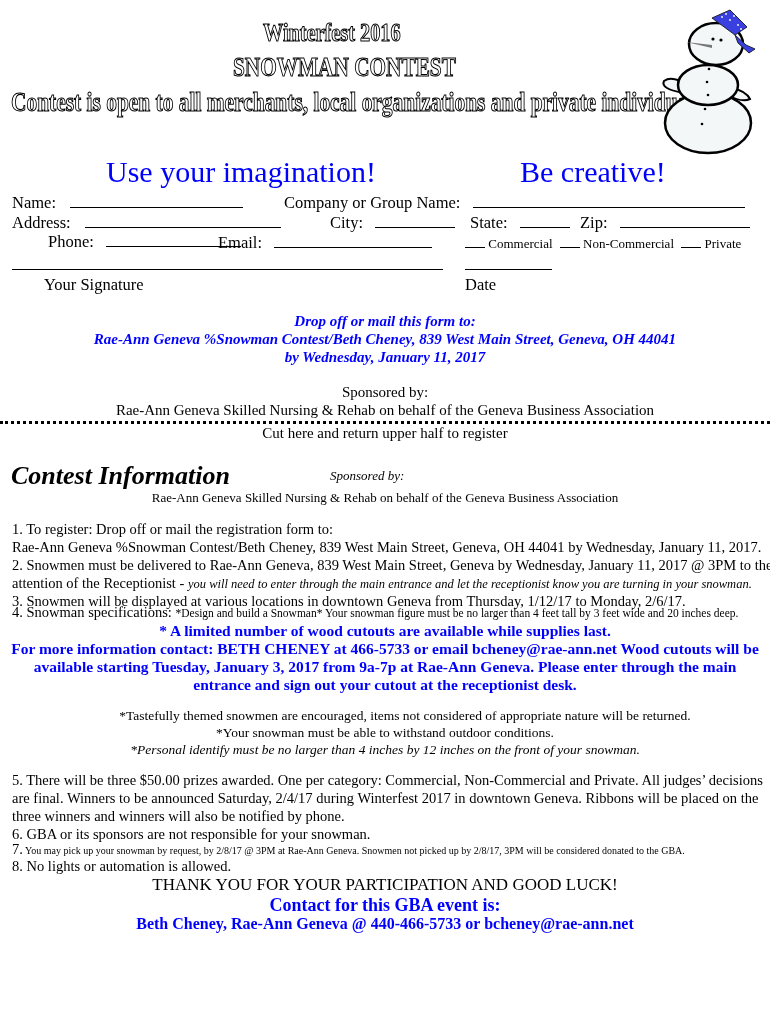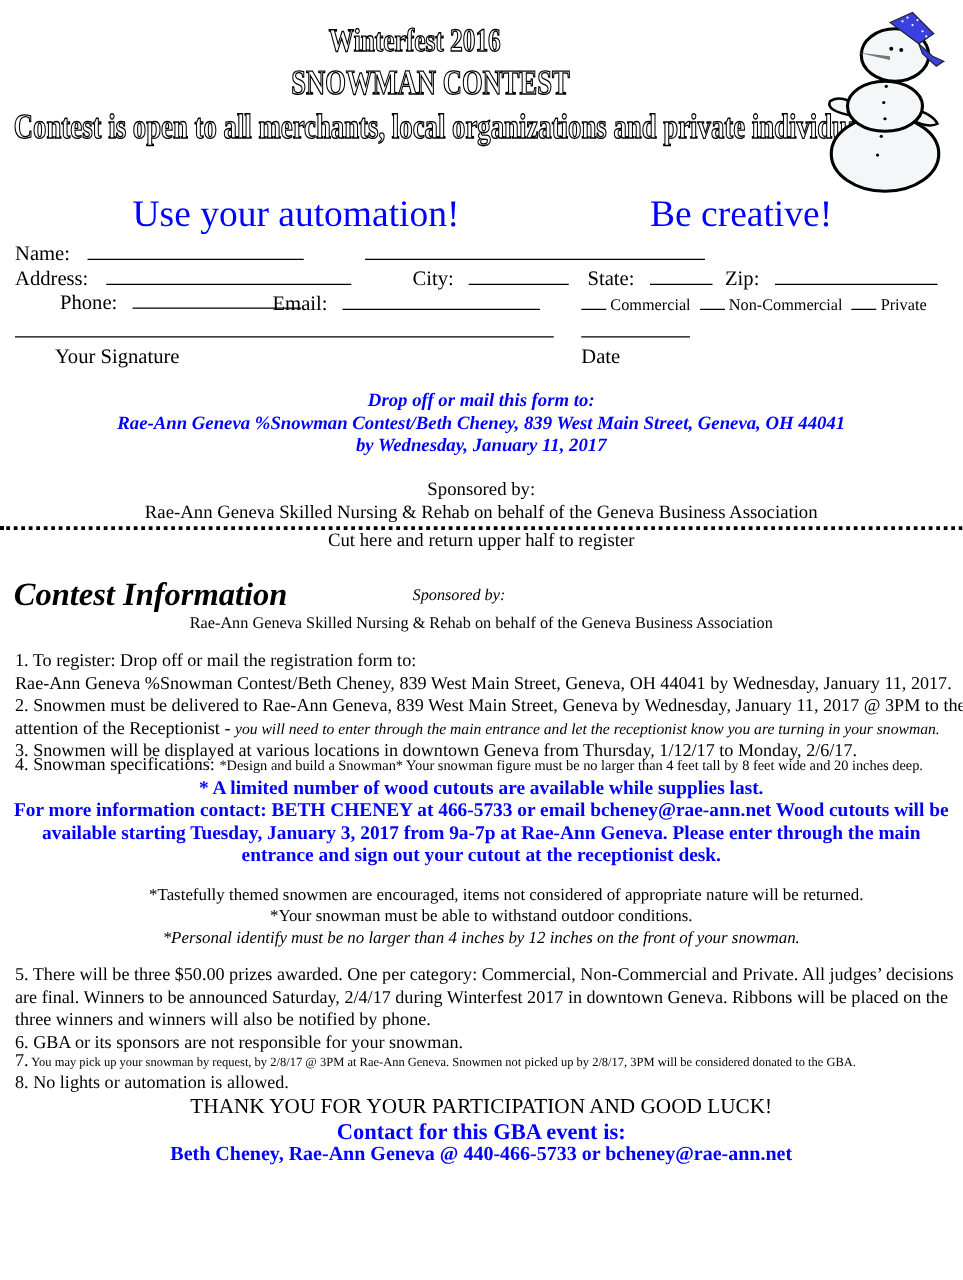--- a/index.html
+++ b/index.html
@@ -68,28 +68,29 @@
   <circle cx="63" cy="34" r="1.6" fill="#000"></circle>
     <circle cx="71" cy="35" r="1.6" fill="#000"></circle>
   <path d="M62 40 L36 37 L62 43 Z" fill="#777"></path>
   <circle cx="59" cy="64" r="1.3" fill="#000"></circle>
     <circle cx="57" cy="77" r="1.3" fill="#000"></circle>
   <circle cx="58" cy="90" r="1.3" fill="#000"></circle>
     <circle cx="55" cy="104" r="1.3" fill="#000"></circle>
   <circle cx="52" cy="119" r="1.3" fill="#000"></circle>
 </svg>
 
-<div class="abs tagline t1">Use your automation!</div>
+<div class="abs tagline t1">Use your imagination!</div>
 <div class="abs tagline t2">Be creative!</div>
 
 <div class="abs field-row" style="left:12px; top:193px;">
   <span>Name:</span>
   <span class="blank" style="width:173px; margin-left:10px;"></span>
 </div>
 <div class="abs field-row" style="left:284px; top:193px;">
+  <span>Company or Group Name:</span>
   <span class="blank" style="width:272px; margin-left:8px;"></span>
 </div>
 
 <div class="abs field-row" style="left:12px; top:213px;">
   <span>Address:</span>
   <span class="blank" style="width:196px; margin-left:10px;"></span>
 </div>
 <div class="abs field-row" style="left:330px; top:213px;">
   <span>City:</span>
   <span class="blank" style="width:80px; margin-left:8px;"></span>
@@ -139,21 +140,21 @@
 <div class="abs center" style="top:490px; font-size:13px;">Rae-Ann Geneva Skilled Nursing &amp; Rehab on behalf of the Geneva Business Association</div>
 
 <div class="abs line" style="top:521px;">1.  To register:   Drop off or mail the registration form to:</div>
 <div class="abs line" style="top:539px;">Rae-Ann Geneva %Snowman Contest/Beth Cheney, 839 West Main Street, Geneva, OH  44041 by Wednesday, January 11, 2017.</div>
 <div class="abs line" style="top:557px;">2. Snowmen must be delivered to Rae-Ann Geneva, 839 West Main Street, Geneva by Wednesday, January 11, 2017 @ 3PM to the</div>
 <div class="abs line" style="top:575px;">
   <span>attention of the Receptionist - </span><span class="it">you will need to enter through the main entrance and let the receptionist know you are turning in your snowman.</span>
 </div>
 <div class="abs line" style="top:593px;">3. Snowmen will be displayed at various locations in downtown Geneva from Thursday, 1/12/17 to Monday, 2/6/17.</div>
 <div class="abs line" style="top:604px;">
-  <span>4. Snowman specifications:  </span><span class="sm">*Design and build a Snowman* Your snowman figure must be no larger than 4 feet tall by 8 feet wide and 20 inches deep.</span>
+  <span>4. Snowman specifications:  </span><span class="sm">*Design and build a Snowman* Your snowman figure must be no larger than 4 feet tall by 3 feet wide and 20 inches deep.</span>
 </div>
 
 <div class="abs center blue-b" style="top:622px;">* A limited number of wood cutouts are available while supplies last.</div>
 <div class="abs center blue-b" style="top:640px;">For more information contact:   BETH CHENEY at 466-5733 or email bcheney@rae-ann.net  Wood cutouts will be</div>
 <div class="abs center blue-b" style="top:658px;">available starting Tuesday, January 3, 2017 from 9a-7p at Rae-Ann Geneva.  Please enter through the main</div>
 <div class="abs center blue-b" style="top:676px;">entrance and sign out your cutout at the receptionist desk.</div>
 
 <div class="abs center" style="top:708px; font-size:13.5px;margin-left:20px;">*Tastefully themed snowmen are encouraged, items not considered of appropriate nature will be returned.</div>
 <div class="abs center" style="top:725px; font-size:13.5px;">*Your snowman must be able to withstand outdoor conditions.</div>
 <div class="abs center" style="top:742px; font-size:13.5px; font-style:italic;">*Personal identify must be no larger than 4 inches by 12 inches on the front of your snowman.</div>

